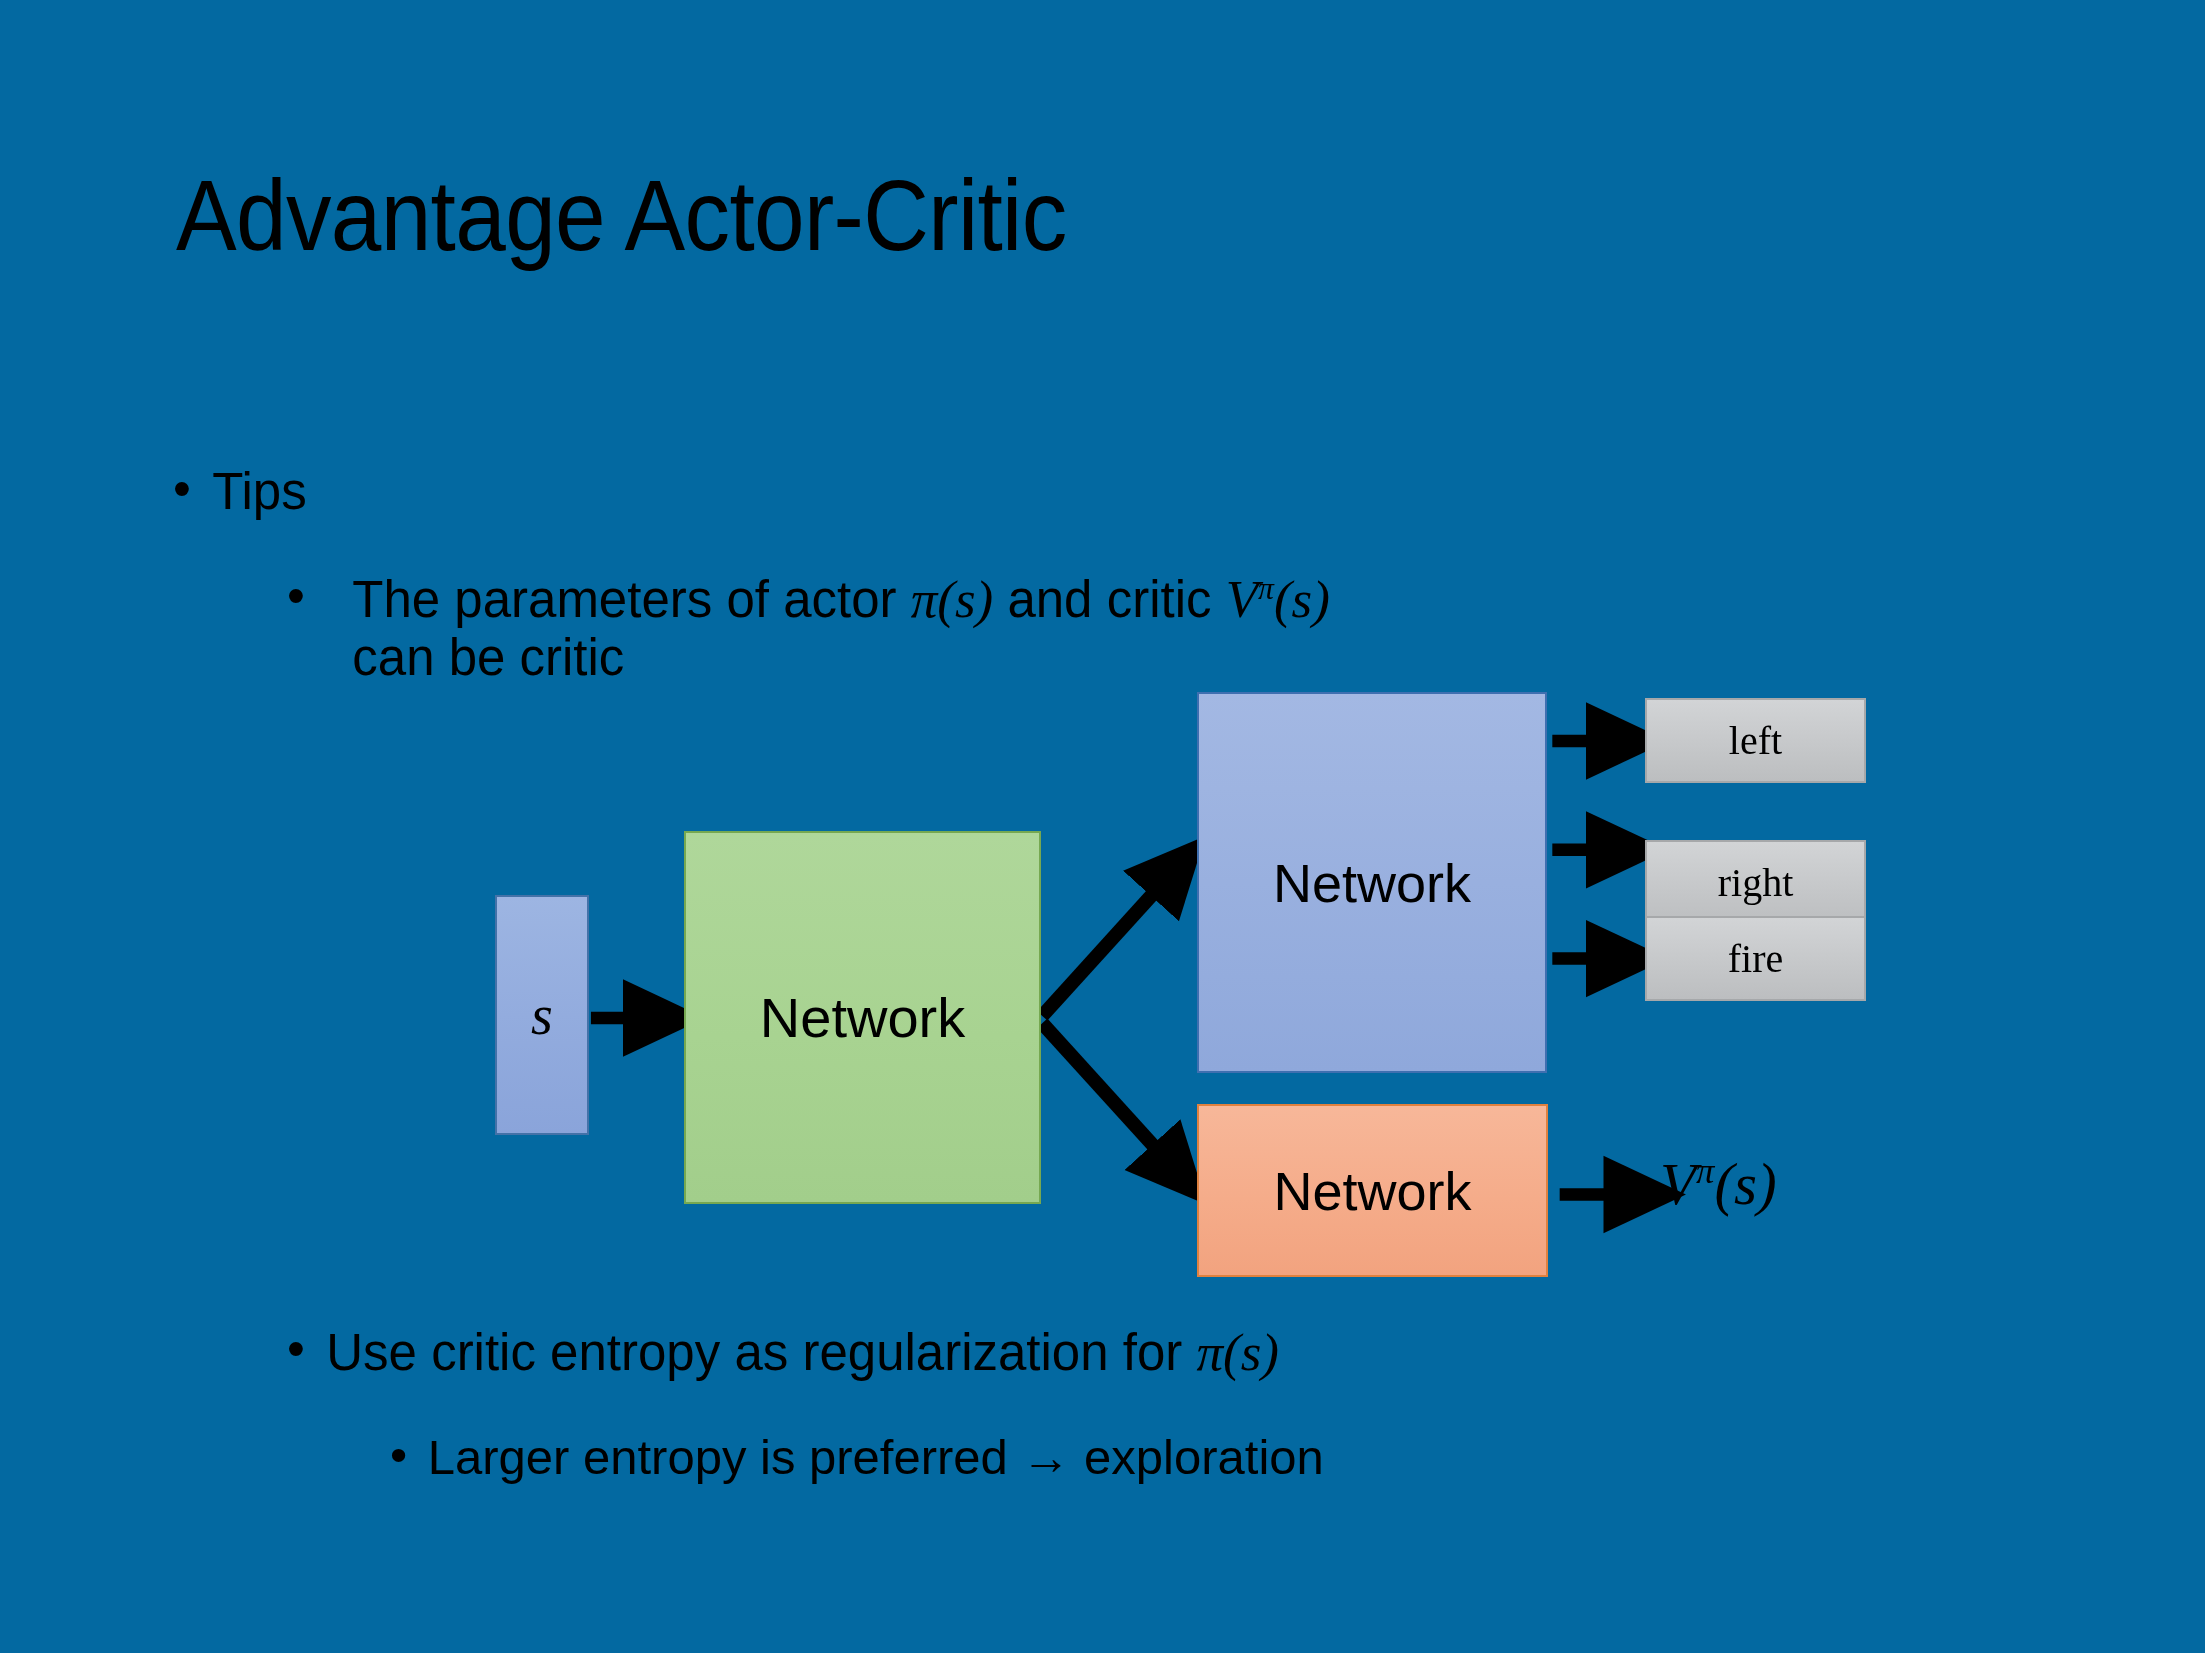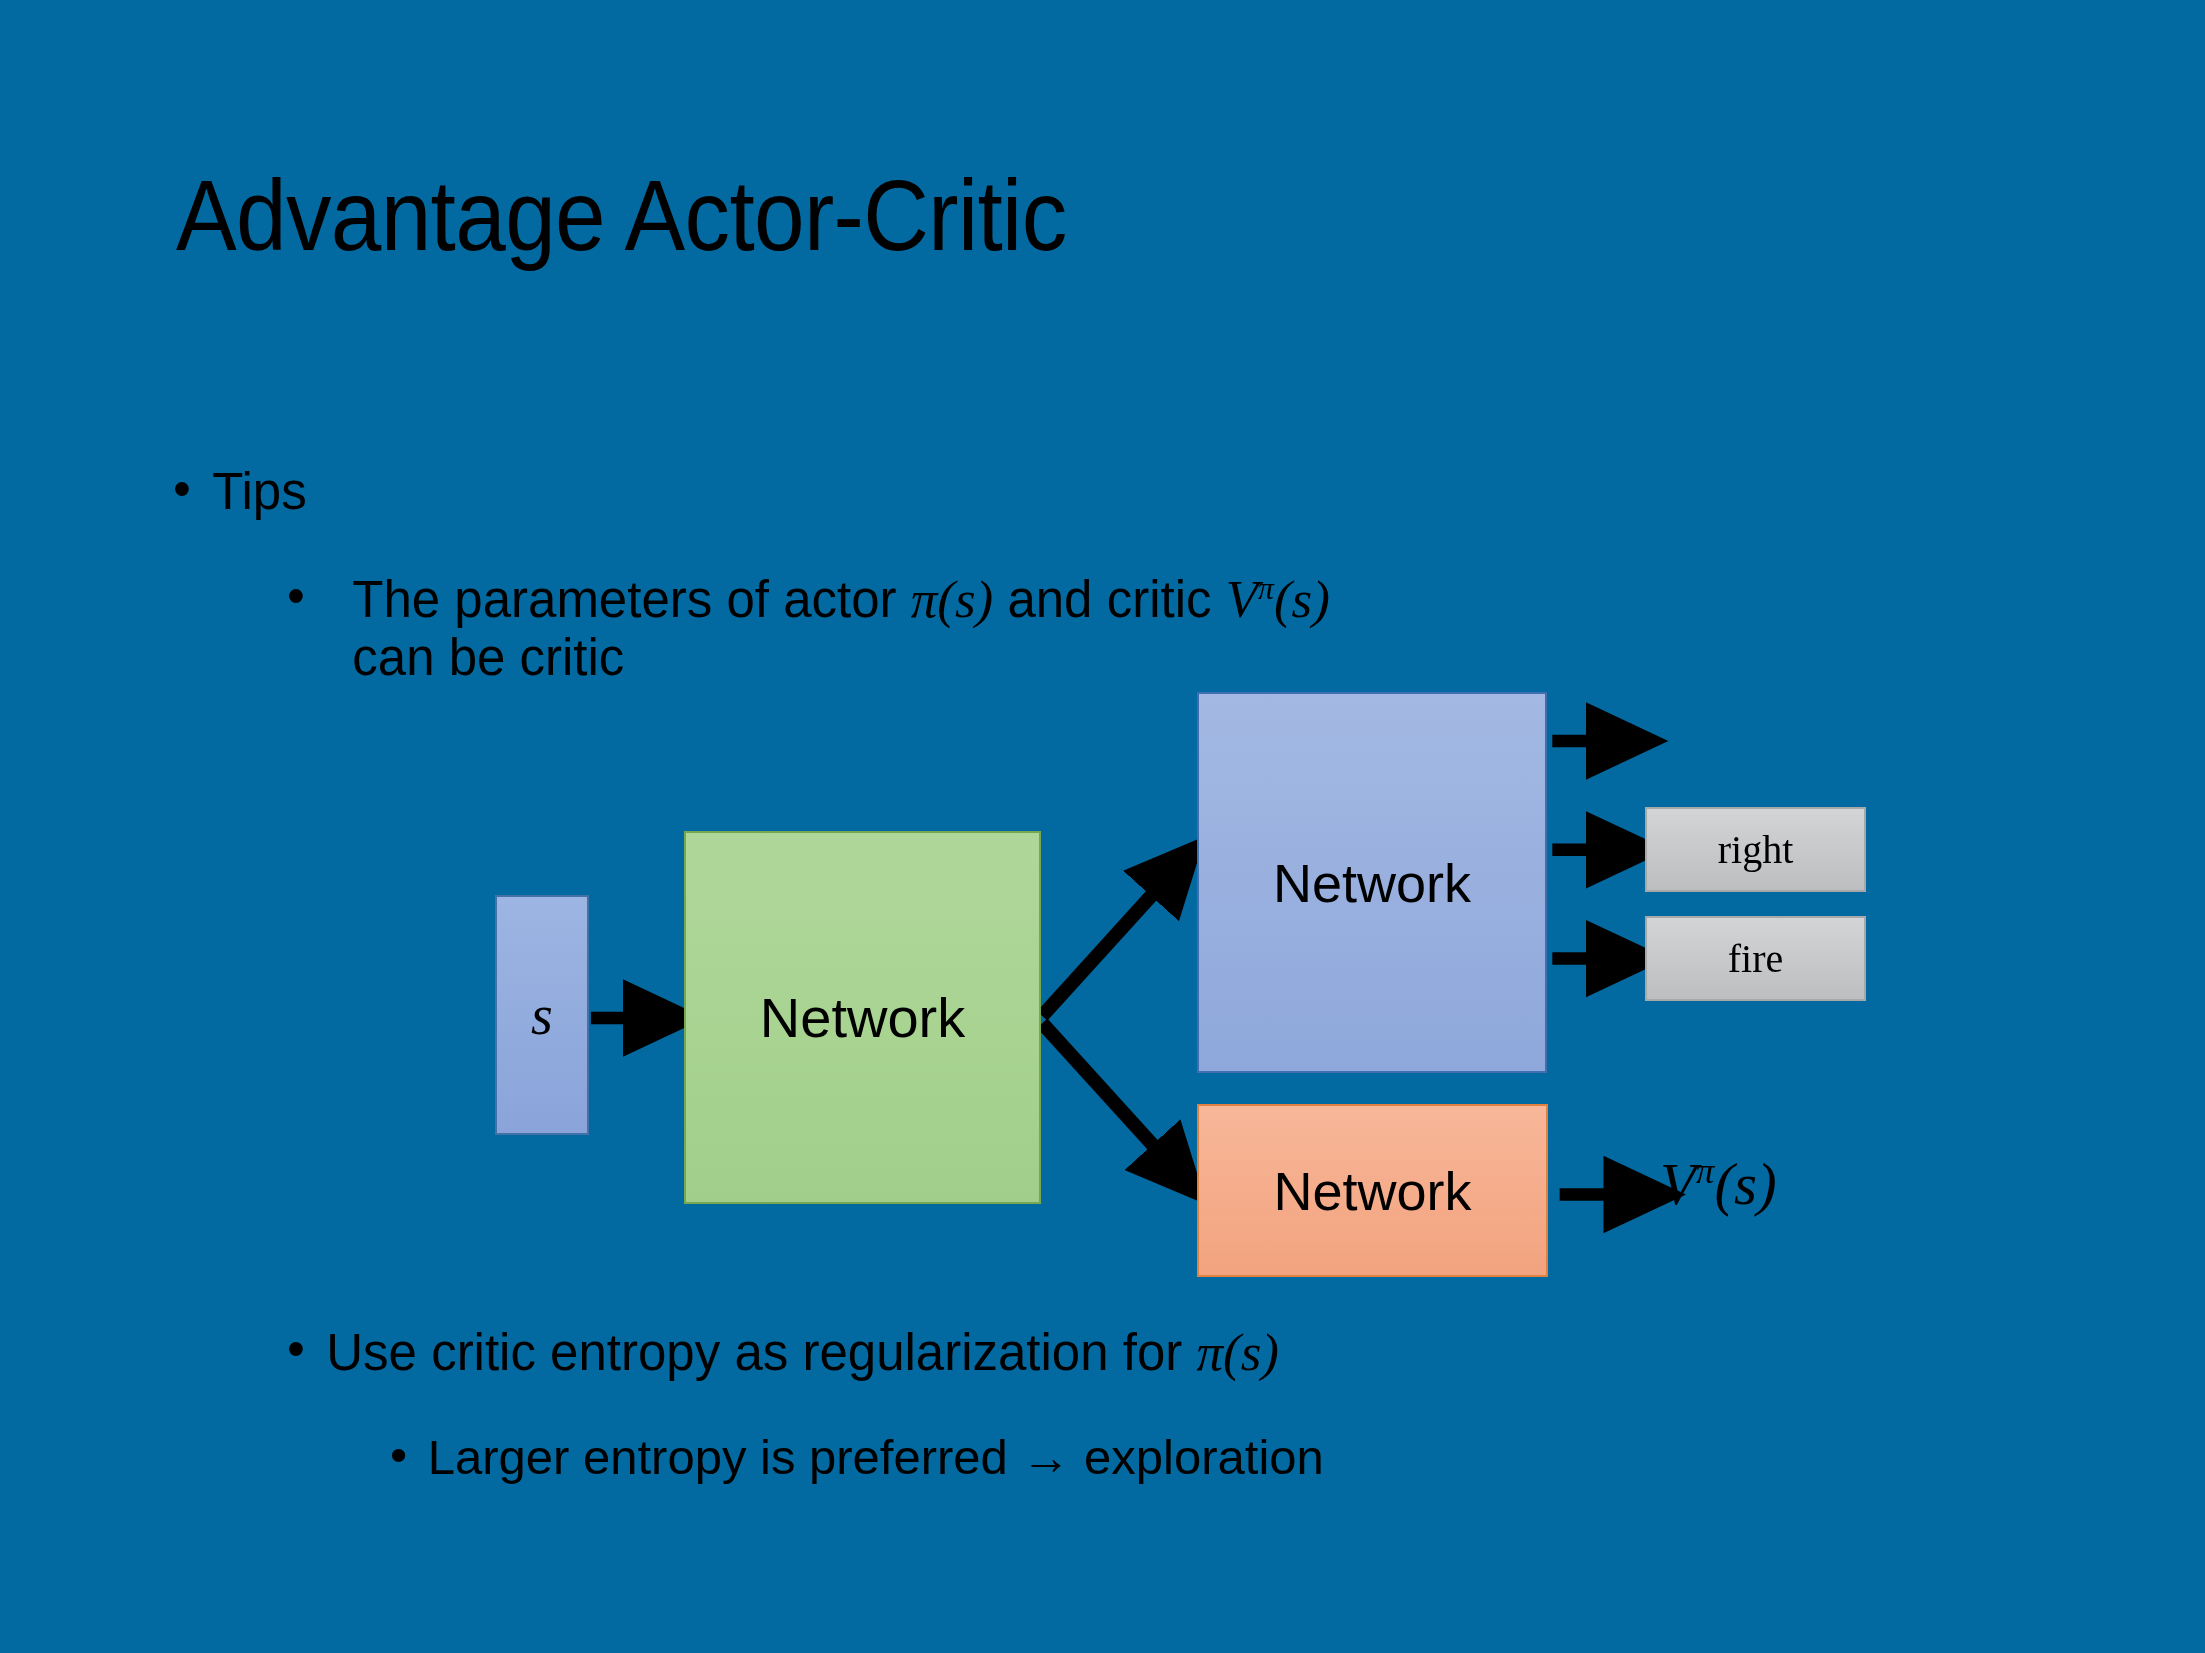--- a/index.html
+++ b/index.html
@@ -171,21 +171,21 @@
   .box-action {
     width: 221px;
     height: 85px;
     left: 1645px;
     background: linear-gradient(to bottom, #D2D4D6 0%, #C8CACC 45%, #BCBEC0 100%);
     border: 2.2px solid #A6A8AA;
     font-family: "Liberation Serif", serif;
     font-size: 40px;
   }
   #box-left  { top: 698px; }
-  #box-right { top: 807px; }
+  #box-right { top: 840px; }
   #box-fire  { top: 916px; }
 
   
   #vpi-label {
     position: absolute;
     left: 1660px;
     top: 1150px;
     font-family: "Liberation Serif", serif;
     font-style: italic;
     font-size: 59px;
@@ -277,20 +277,23 @@
     </div>
 
     <div class="box" id="box-actor">
       <span class="lbl">Network</span>
     </div>
 
     <div class="box" id="box-critic">
       <span class="lbl">Network</span>
     </div>
 
+    <div class="box box-action" id="box-left">
+      <span>left</span>
+    </div>
     <div class="box box-action" id="box-right">
       <span>right</span>
     </div>
     <div class="box box-action" id="box-fire">
       <span>fire</span>
     </div>
 
     <div id="vpi-label"><span>V</span><span class="mathsup">π</span><span>(s)</span></div>
 
   </div>

